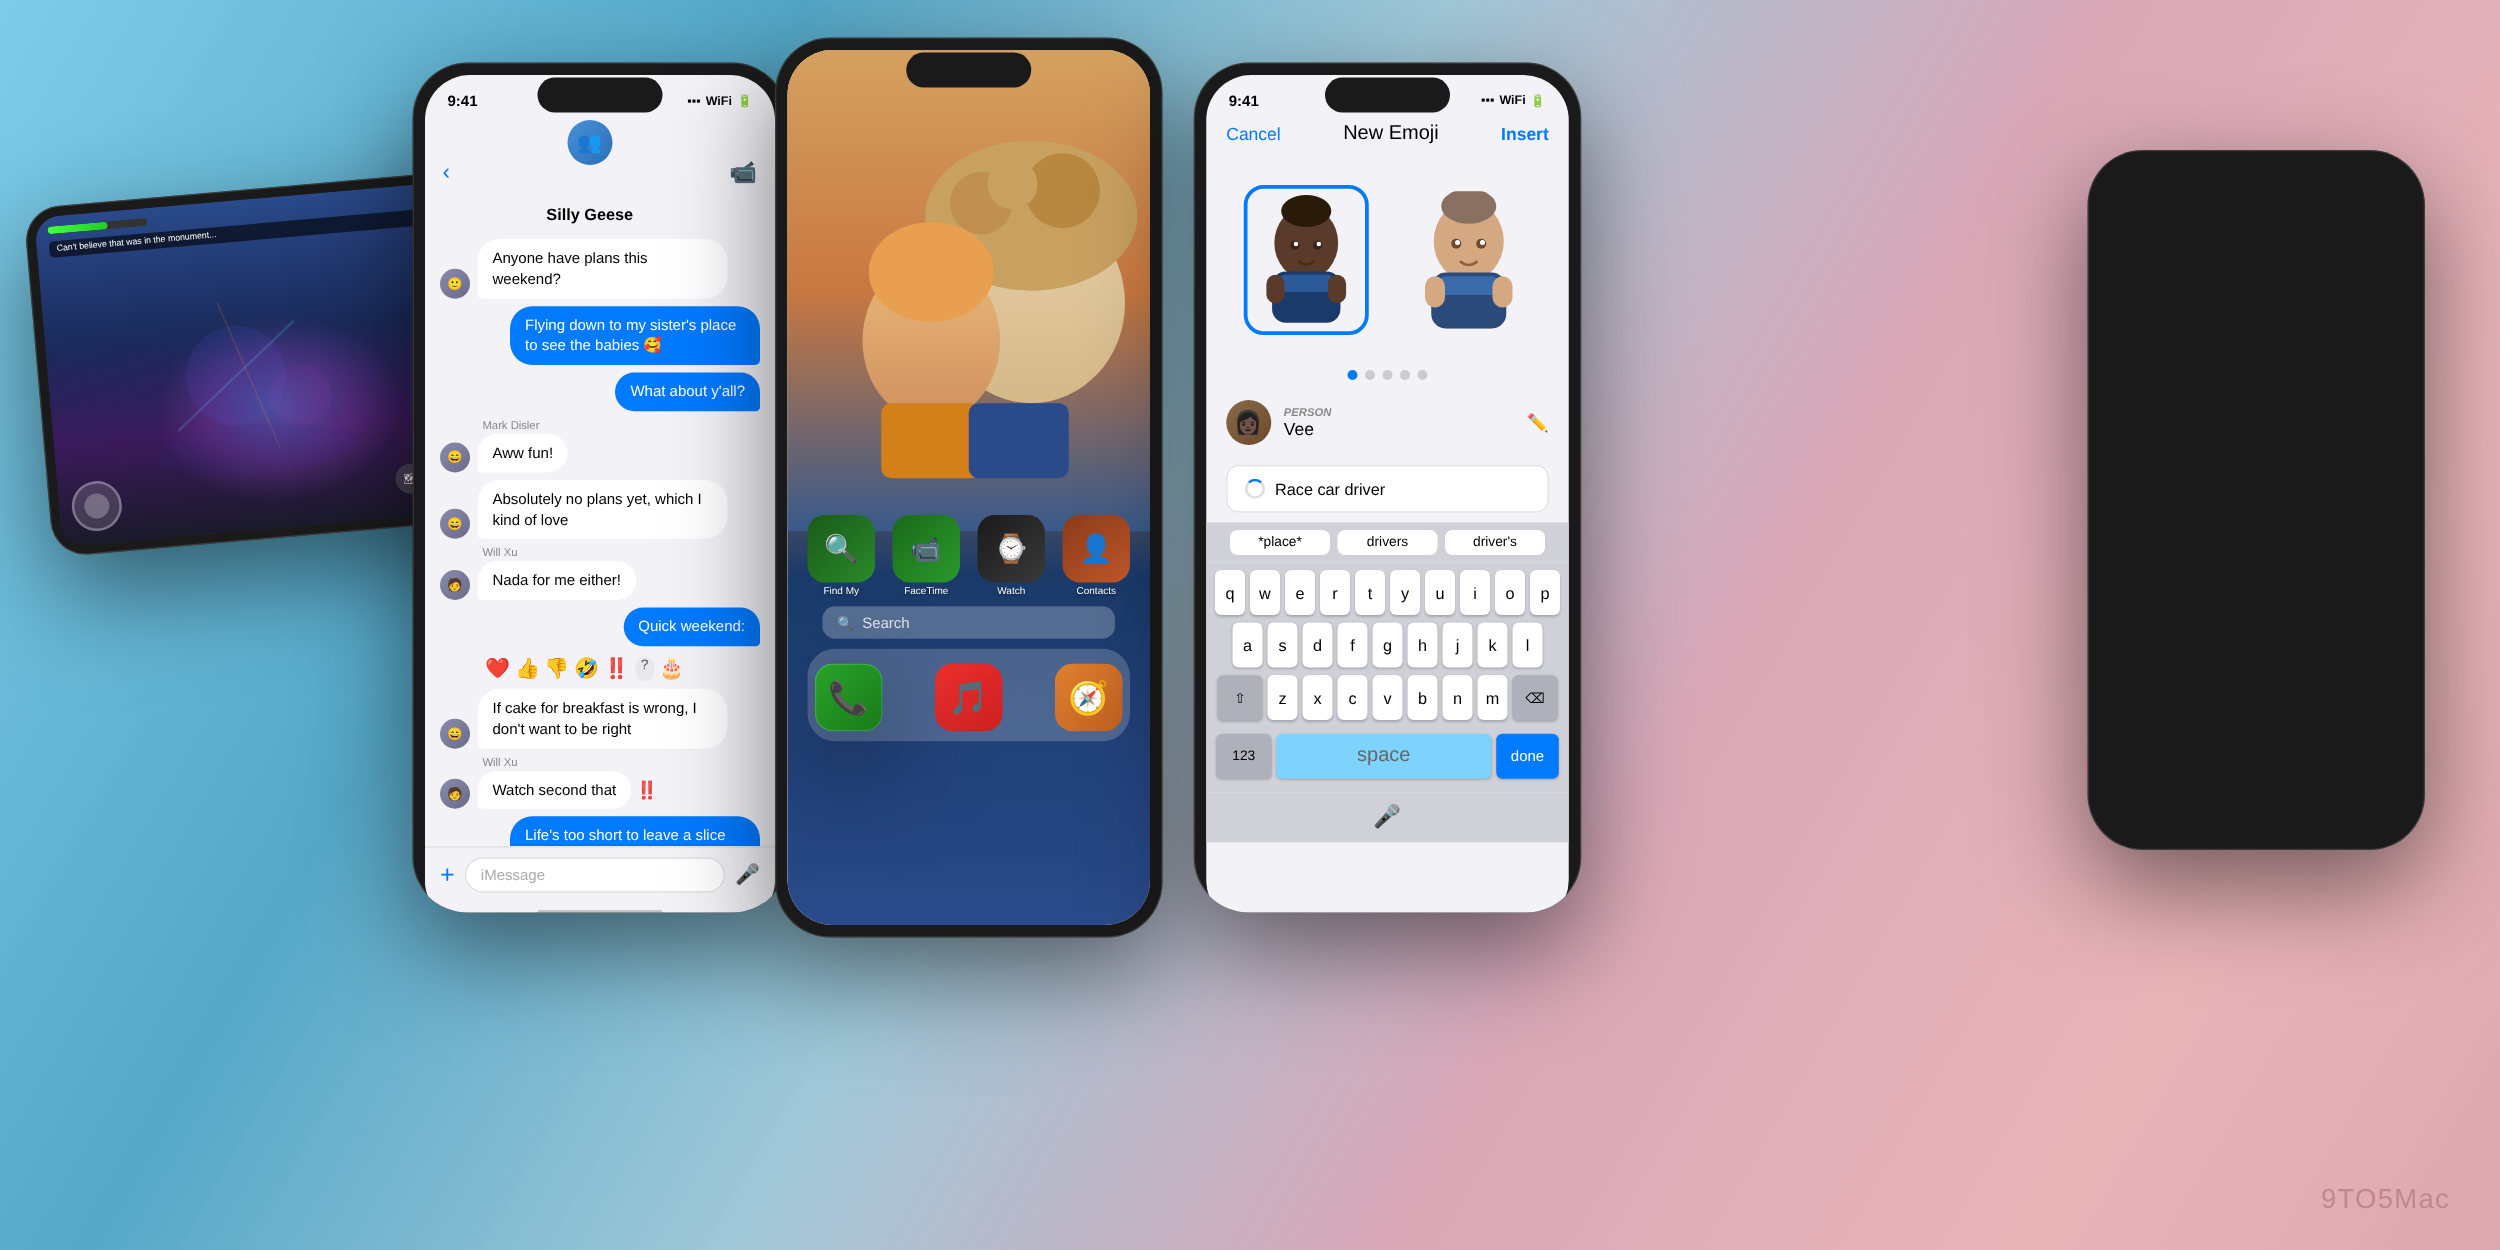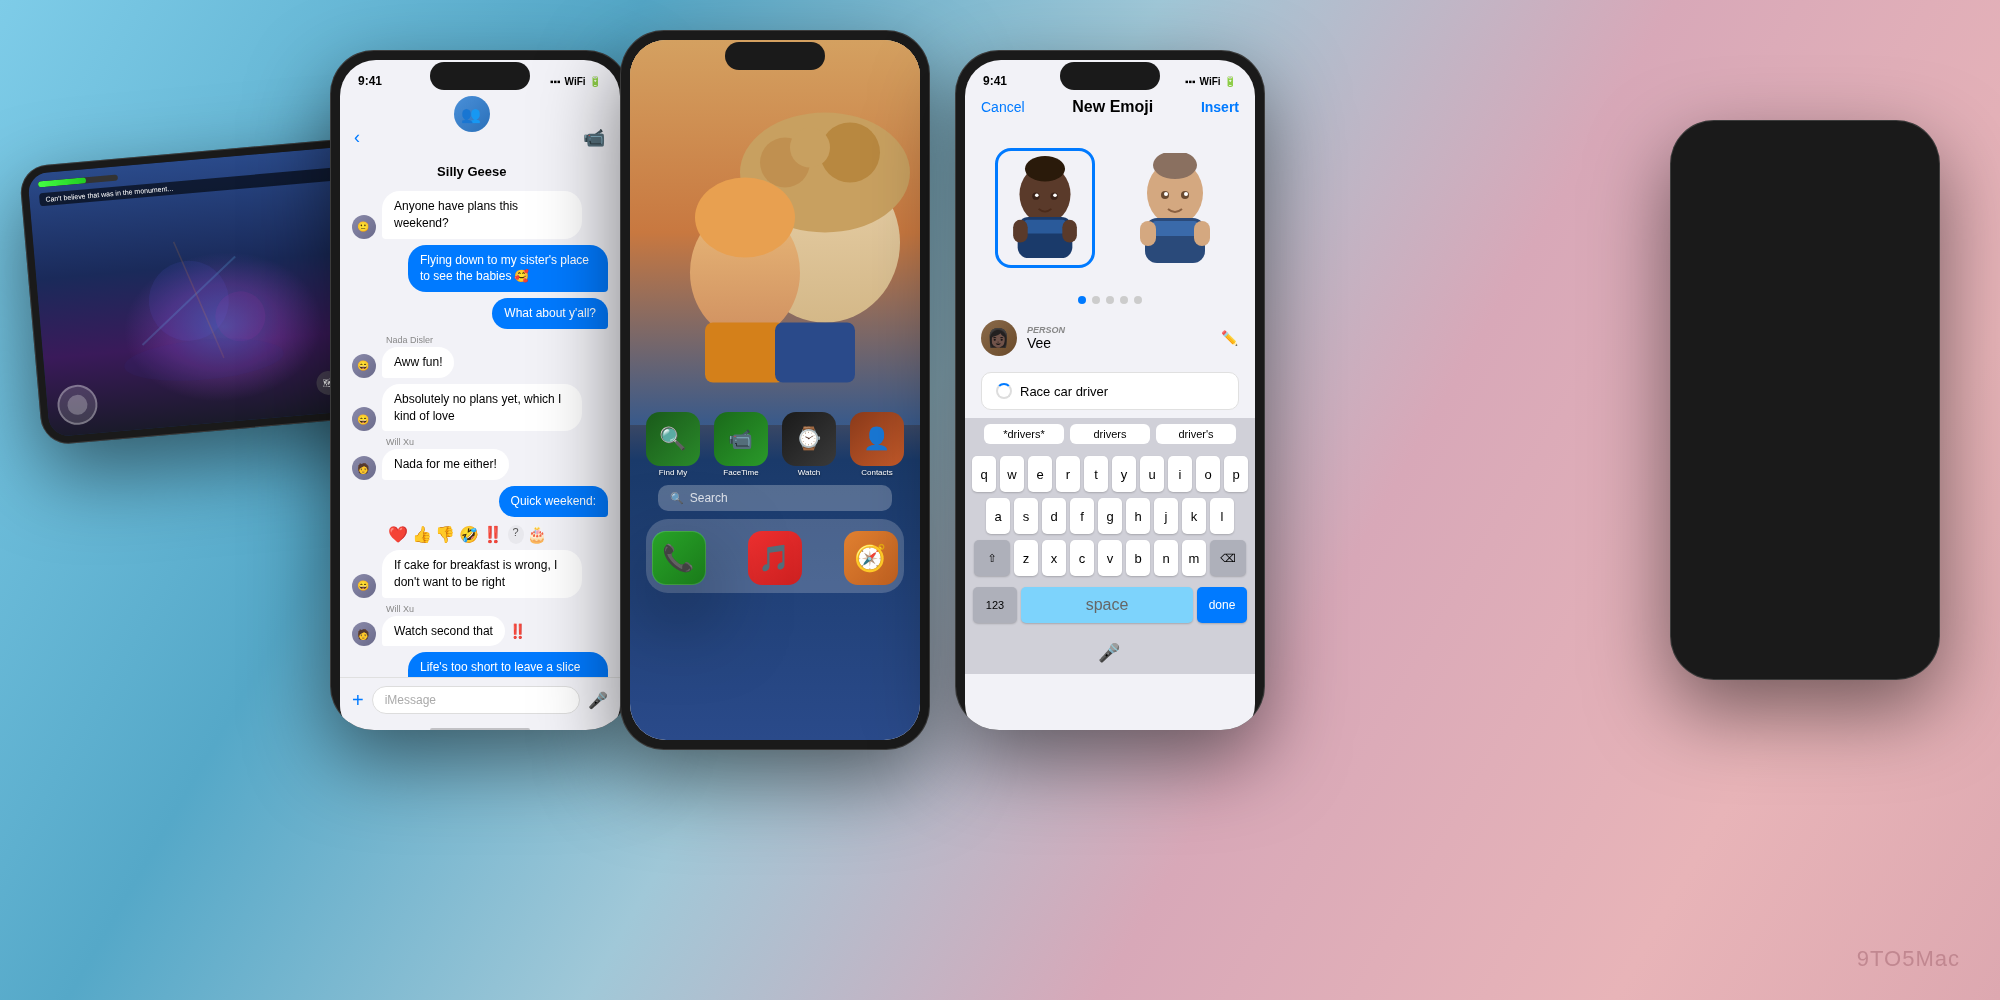--- a/index.html
+++ b/index.html
@@ -304,21 +304,21 @@
     .emoji-status-bar {
       display: flex; justify-content: space-between; align-items: center;
       padding: 14px 18px 6px;
       font-size: 12px; font-weight: 600;
     }
     .emoji-nav {
       display: flex; justify-content: space-between; align-items: center;
       padding: 4px 16px 12px;
     }
     .emoji-cancel { color: #007aff; font-size: 14px; text-align: right; }
-    .emoji-title { font-size: 16px; font-weight: 700; }
+    .emoji-title { font-size: 16px; font-weight: 400; }
     .emoji-insert { color: #007aff; font-size: 14px; font-weight: 600; }
     .emoji-preview-area {
       display: flex; justify-content: center; gap: 30px;
       padding: 20px;
     }
     .emoji-character {
       width: 100px; height: 120px;
       display: flex; align-items: center; justify-content: center;
       font-size: 70px;
       position: relative;
@@ -518,21 +518,21 @@
         <div class="msg-bubble sent">Flying down to my sister's place to see the babies 🥰</div>
       </div>
 
       <div class="msg-bubble-row sent">
         <div class="msg-bubble sent">What about y'all?</div>
       </div>
 
       <div class="msg-bubble-row received">
         <div class="msg-avatar-small">😄</div>
         <div>
-          <div class="msg-sender-name">Nada Disler</div>
+          <div class="msg-sender-name">Mark Disler</div>
           <div class="msg-bubble received">Aww fun!</div>
         </div>
       </div>
 
       <div class="msg-bubble-row received">
         <div class="msg-avatar-small">😄</div>
         <div>
           <div class="msg-bubble received">Absolutely no plans yet, which I kind of love</div>
         </div>
       </div>
@@ -741,21 +741,21 @@
       </div>
       <span class="emoji-pencil">✏️</span>
     </div>
 
     <div class="emoji-text-field">
       <div class="emoji-spinner"></div>
       <span>Race car driver</span>
     </div>
 
     <div class="emoji-suggestions">
-      <div class="emoji-suggestion">*drivers*</div>
+      <div class="emoji-suggestion">*place*</div>
       <div class="emoji-suggestion">drivers</div>
       <div class="emoji-suggestion">driver's</div>
     </div>
 
     <div class="keyboard">
       <div class="kb-row">
         <div class="kb-key">q</div>
         <div class="kb-key">w</div>
         <div class="kb-key">e</div>
         <div class="kb-key">r</div>

